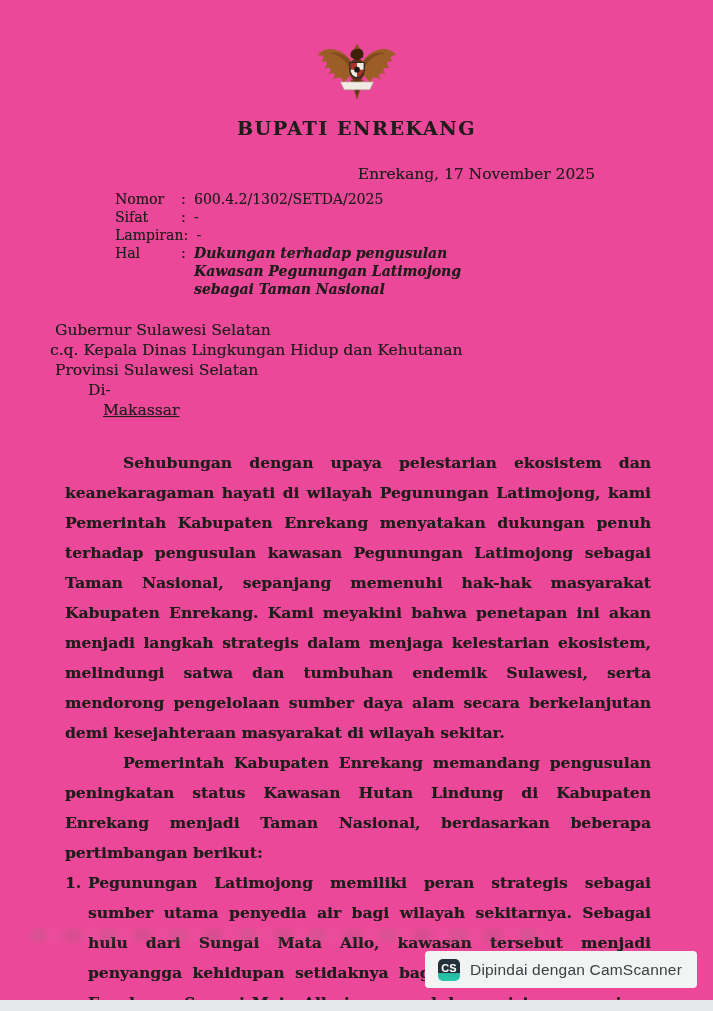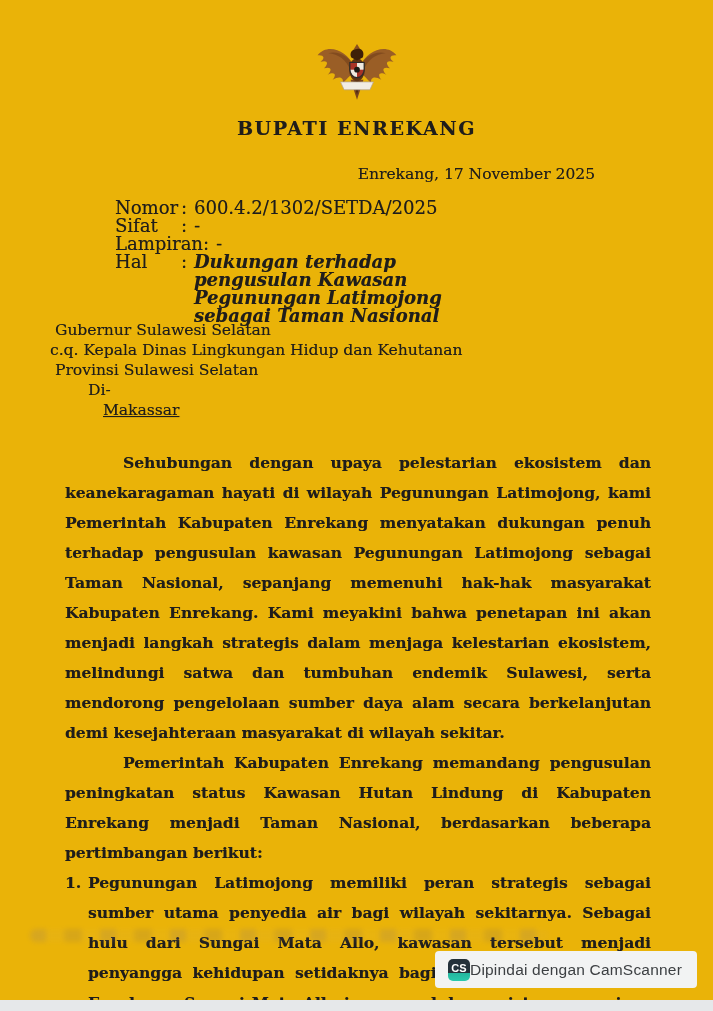--- a/index.html
+++ b/index.html
@@ -1,29 +1,29 @@
 <!DOCTYPE html>
 <html><head>
 <meta charset="utf-8">
 <style>
   html,body { margin:0; padding:0; background:#ffffff; }
   .page {
     position:relative; width:713px; height:1011px; overflow:hidden;
-    background:#eab308;
+    background:#ec4899;
     font-family:"DejaVu Serif","Liberation Serif",serif;
     color:#1f1d1b;
     text-shadow:0.2px 0.2px 0.45px rgba(35,32,30,0.55);
   }
   .emblem { position:absolute; top:33px; left:50%; transform:translateX(-50%); width:86px; height:82px; }
   .lh-title {
     position:absolute; top:117px; left:0; width:100%; text-align:center;
     font-size:19px; font-weight:bold; letter-spacing:1.6px;
   }
   .date-line { position:absolute; top:165px; right:118px; font-size:15.5px; }
-  .meta { position:absolute; top:199px; left:115px; font-size:18px; line-height:18px; }
+  .meta { position:absolute; top:190px; left:115px; font-size:14px; line-height:18px; }
   .m-row { display:flex; align-items:flex-start; }
   .m-label { min-width:66px; }
   .m-colon { width:13px; }
   .m-value { max-width:300px; }
   .m-row.hal .m-value, .m-row.hal-italic { font-style:italic; font-weight:bold; }
   .recipient { position:absolute; top:320px; left:47px; font-size:15.5px; line-height:20px; }
   .r0 { margin-left:16px; }
   .r1 { margin-left:8px; }
   .r2 { margin-left:3px; }
   .r3 { margin-left:8px; }
@@ -36,21 +36,21 @@
   .list-text { text-align:justify; text-align-last:justify; }
   .scan-smudge {
     position:absolute; top:929px; left:30px; width:520px; height:13px; border-radius:6px;
     background:repeating-linear-gradient(90deg,
       rgba(140,120,125,0.28) 0 16px, rgba(190,175,180,0.07) 16px 34px,
       rgba(120,105,110,0.22) 34px 52px, rgba(200,190,192,0.05) 52px 70px);
     filter:blur(2.6px); opacity:0.75;
   }
   .cs-badge {
     position:absolute; top:951px; right:16px; height:37px; border-radius:4px;
-    background:#f2f3f3; display:flex; align-items:center; padding:0 15px 0 13px;
+    background:#f2f3f3; display:flex; align-items:center; gap:10px; padding:0 15px 0 13px;
     font-family:"Liberation Sans","DejaVu Sans",sans-serif; text-shadow:none;
   }
   .cs-icon {
     width:22px; height:22px; border-radius:5px; flex:0 0 auto;
     background:linear-gradient(180deg,#24313a 0%,#24313a 64%,#24b79f 64%,#2bc9ab 100%);
     color:#ffffff; font-size:11px; font-weight:bold;
     display:flex; align-items:center; justify-content:center;
     line-height:1; padding-bottom:3px; box-sizing:border-box;
   }
   .cs-text { font-size:15.5px; color:#3d4043; letter-spacing:0.2px; }

